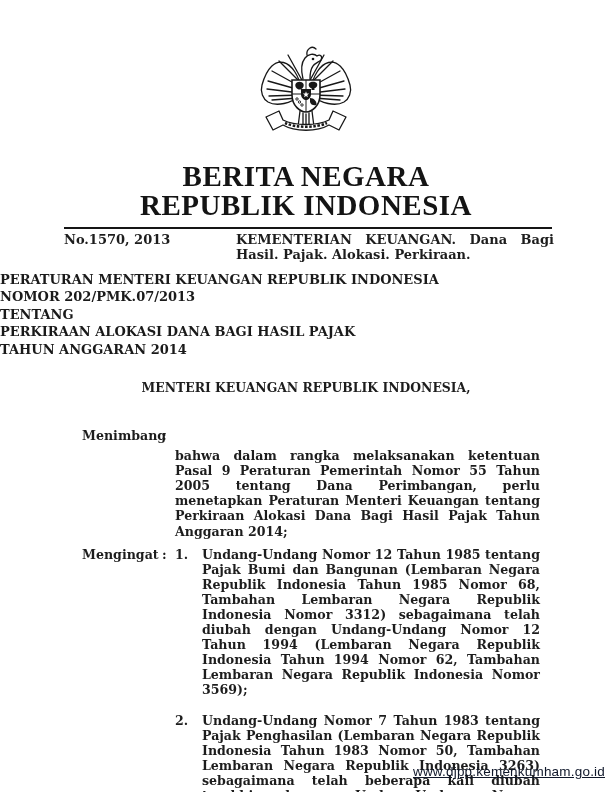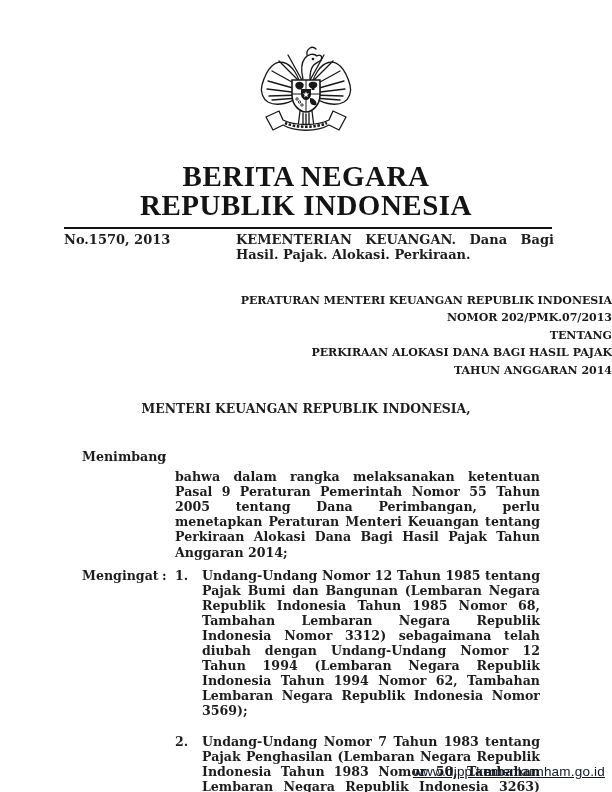--- a/index.html
+++ b/index.html
@@ -40,23 +40,23 @@
     display: flex;
     justify-content: space-between;
     align-items: flex-start;
     margin: 3px 58px 0 64px;
     font-size: 13px;
     line-height: 15px;
   }
   .issue-no { white-space: nowrap; }
   .issue-subject { width: 318px; text-align: justify; }
   .doc-heading {
-    margin-top: 30px;
-    text-align: right;
-    font-size: 11px;
+    margin-top: 9px;
+    text-align: left;
+    font-size: 13px;
     line-height: 17.4px;
     color: #1a1a1a;
   }
   .invocation { margin-top: 20px; text-align: center; font-size: 12.4px; line-height: 15px; }
   .authority  { margin-top: 22px;  text-align: center; font-size: 12.4px; line-height: 15px; }
   .clauses {
     margin: 33px 72px 0 82px;
     font-size: 12.6px;
     line-height: 15.1px;
   }

